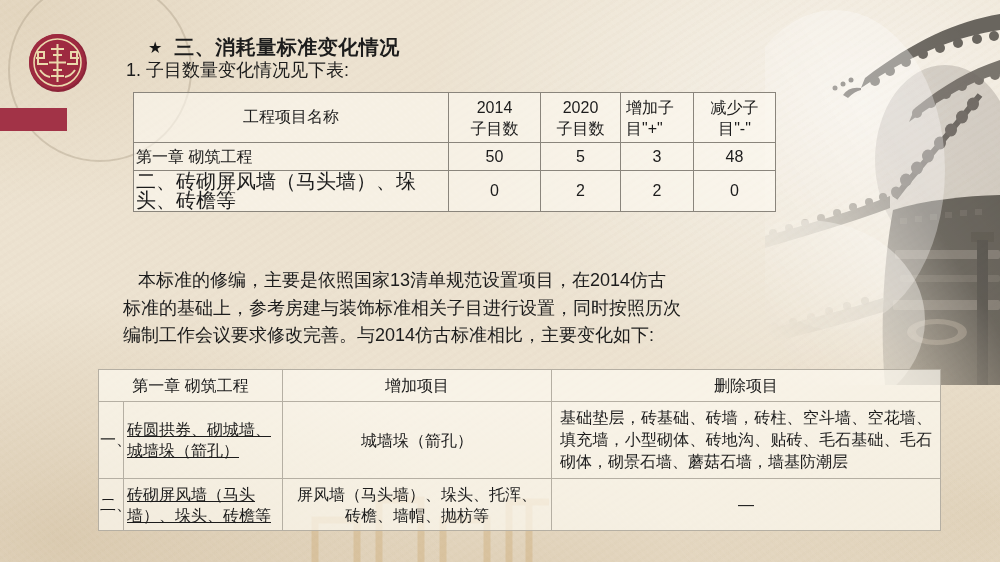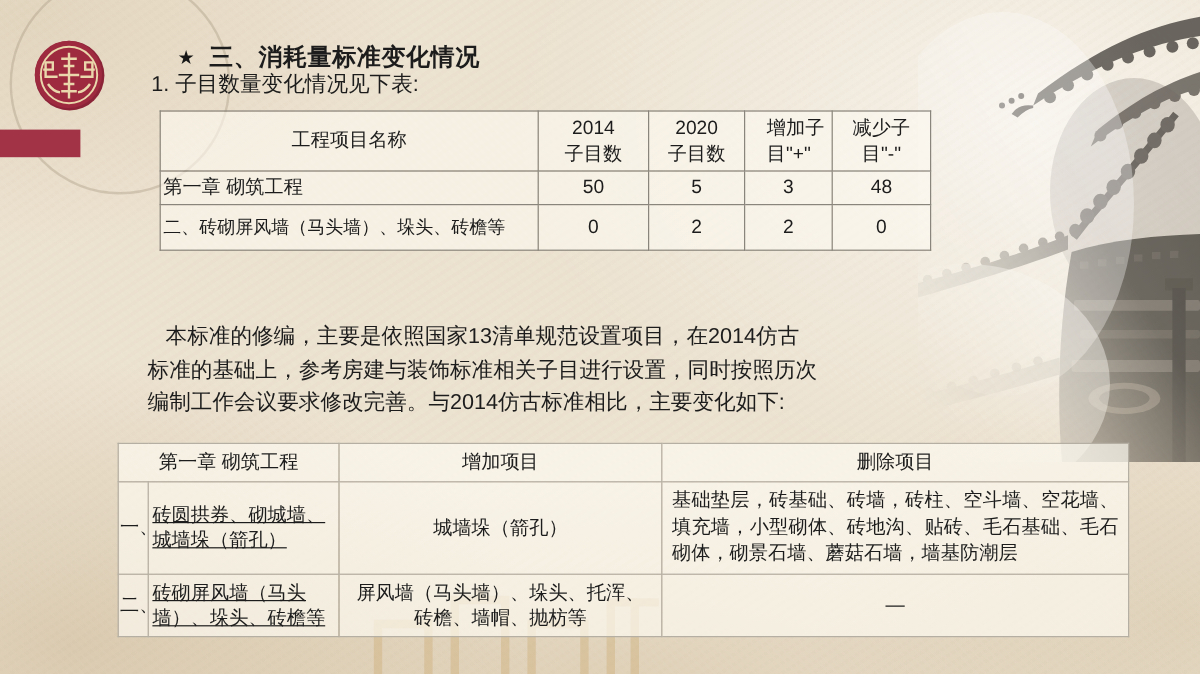--- a/index.html
+++ b/index.html
@@ -35,21 +35,21 @@
     text-indent:15px;}
 
   table{border-collapse:collapse;table-layout:fixed;}
   td,th{font-weight:normal;vertical-align:middle;overflow:hidden;}
 
   .t1{position:absolute;left:133px;top:92px;width:642px;font-size:16px;}
   .t1 td,.t1 th{border:1px solid #8a857c;background:rgba(253,250,242,.6);padding:1px 2px;}
   .t1 .num{text-align:center;}
   .t1 th{text-align:center;}
   .pre{white-space:pre-line;line-height:21px;}
-  .t1 .hl{ text-align:left;padding-left:18px;}
+  .t1 .hl{ text-align:left;padding-left:5px;}
   .t1 .name{text-align:left;line-height:19px;}
 
   .t2{position:absolute;left:98px;top:369px;width:842px;font-size:16px;}
   .t2 td{border:1px solid #b5afa3;background:rgba(253,250,242,.68);padding:2px 4px;line-height:21px;}
   .t2 .ctr{text-align:center;}
   .t2 .no-cell{padding:2px 1px;text-align:center;line-height:18px;}
   .t2 .name-cell{padding:2px 3px;text-decoration:underline;}
   .t2 .added-cell{text-align:center;padding:2px 10px;}
   .t2 .removed-cell{text-align:justify;padding:2px 8px;line-height:22px;}
 </style>
@@ -210,21 +210,21 @@
 目"-"</th>
     </tr>
     <tr style="height:28px">
       <td class="name">第一章 砌筑工程</td>
       <td class="num">50</td>
       <td class="num">5</td>
       <td class="num">3</td>
       <td class="num">48</td>
     </tr>
     <tr style="height:38px">
-      <td class="name" style="font-size:15px">二、砖砌屏风墙（马头墙）、垛头、砖檐等</td>
+      <td class="name" style="font-size:20px">二、砖砌屏风墙（马头墙）、垛头、砖檐等</td>
       <td class="num">0</td>
       <td class="num">2</td>
       <td class="num">2</td>
       <td class="num">0</td>
     </tr>
   </tbody>
     </table>
 
   <div class="para">本标准的修编，主要是依照国家13清单规范设置项目，在2014仿古标准的基础上，参考房建与装饰标准相关子目进行设置，同时按照历次编制工作会议要求修改完善。与2014仿古标准相比，主要变化如下:</div>
 

